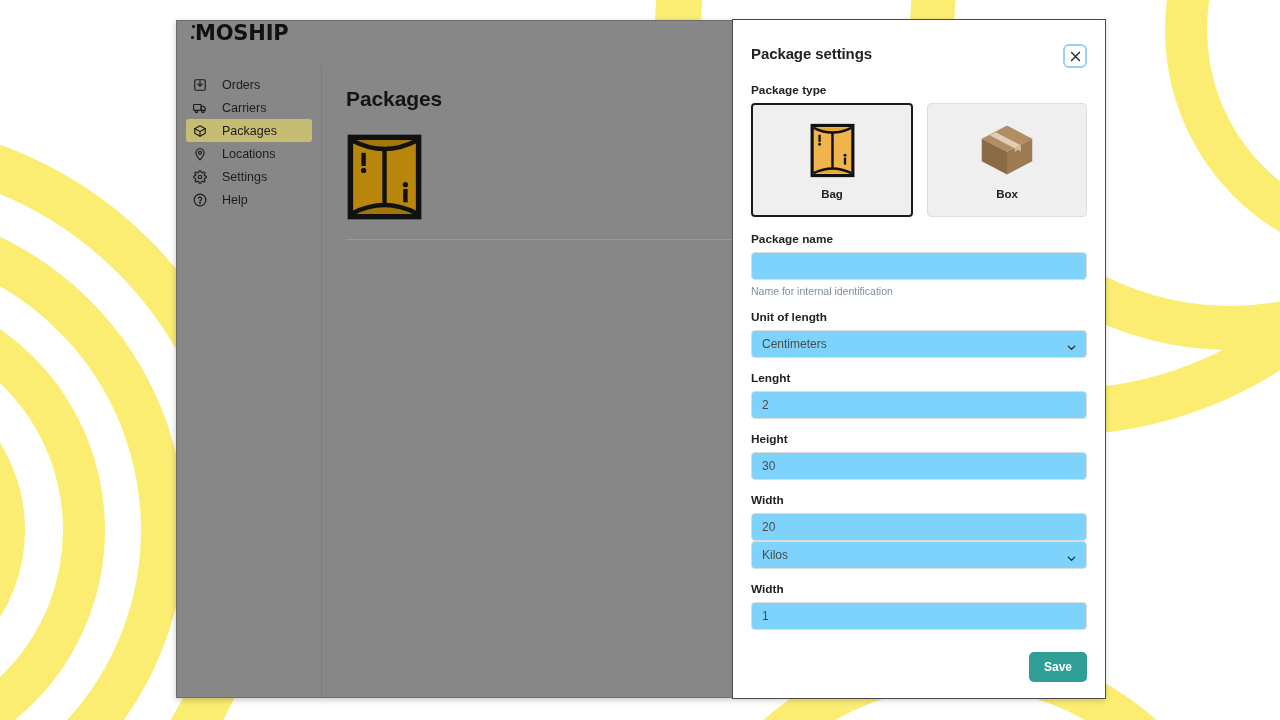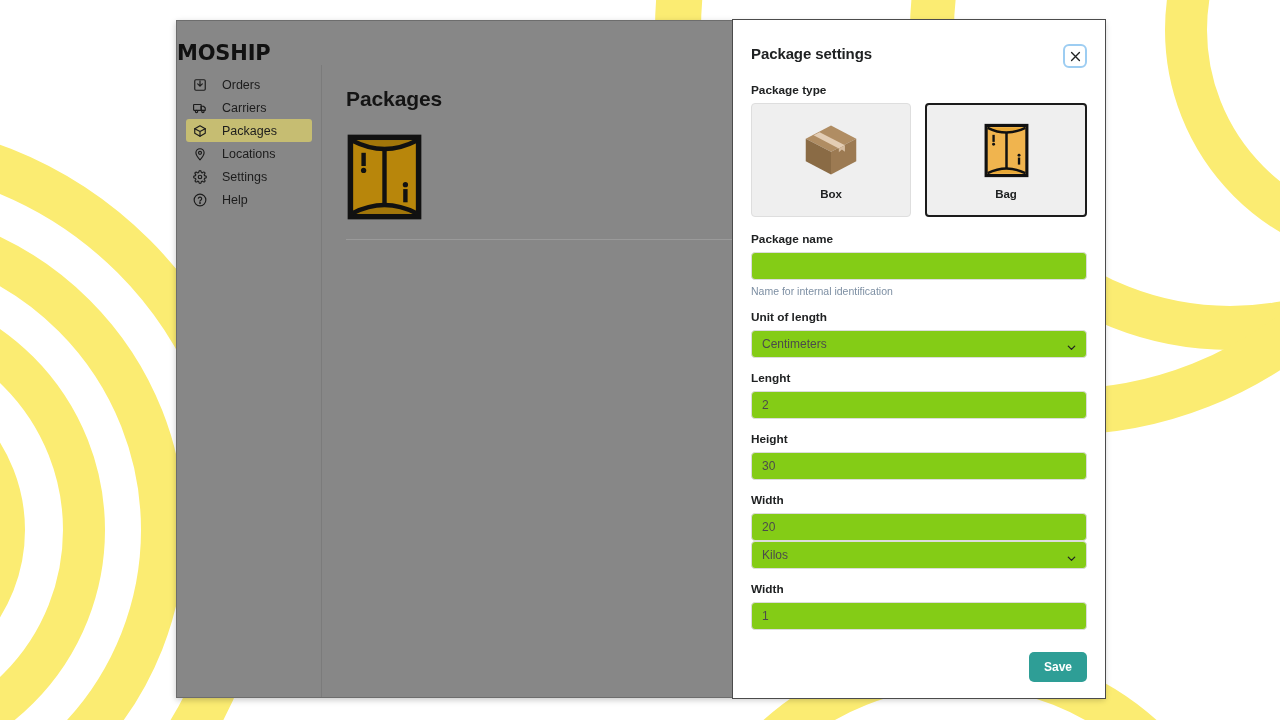--- a/index.html
+++ b/index.html
@@ -34,22 +34,22 @@
     width: 929px; height: 678px;
     background: #878787;
     border: 1px solid #6d6d6d;
     overflow: hidden;
     box-shadow: 0 2px 6px rgba(0,0,0,0.22);
   }
 
   
   #app-header {
     height: 44px;
-    display: flex; align-items: flex-end;
-    padding-left: 0;
+    display: flex; align-items: flex-start;
+    padding-left: 18px;
   }
   #logo {
     font-family: "DejaVu Sans", sans-serif;
     font-weight: 800;
     font-size: 21px;
     letter-spacing: -0.2px;
     color: #111111;
     position: relative;
   }
   #logo .dot-a, #logo .dot-b {
@@ -169,21 +169,21 @@
   .type-card .card-ico { height: 60px; display: flex; align-items: center; }
   .type-card .card-lbl {
     font-size: 11.5px; font-weight: 700; color: #202223;
   }
 
   
   .text-input, .select-input {
     width: 100%; height: 28px;
     border: 1px solid #dcdcdc;
     border-radius: 4px;
-    background: #84cc16;
+    background: #7dd3fc;
     font-family: "Liberation Sans", sans-serif;
     font-size: 12px;
     color: #4b4b4b;
     padding: 0 10px;
     outline: none;
   }
   .text-input::placeholder { color: #9aa0a6; }
   .select-wrap { position: relative; }
   .select-wrap .chev {
     position: absolute; right: 10px; top: 9px;
@@ -340,50 +340,50 @@
     <button id="close-btn">
       <svg viewBox="0 0 14 14" fill="none" stroke="#202223" stroke-width="1.7" stroke-linecap="round">
         <path d="M2 2l10 10M12 2L2 12"></path>
       </svg>
     </button>
   </div>
 
   <div class="field-label">Package type</div>
 
   <div id="type-cards">
-    <div class="type-card">
-      <span class="card-ico">
-        <svg viewBox="0 0 64 62" width="56" height="54">
-          <polygon points="32,3 61,18 32,33 3,18" fill="#b08d63"></polygon>
-          <polygon points="3,18 32,33 32,59 3,44" fill="#8a6b45"></polygon>
-          <polygon points="61,18 32,33 32,59 61,44" fill="#9c7a52"></polygon>
-          <polygon points="19,10.5 48,25.5 41,29.2 12,14.2" fill="#e3cdb4"></polygon>
-          <polygon points="41,29.2 48,25.5 48,33 44.5,30.5 41,33.6" fill="#d6bda1"></polygon>
-        </svg>
-      </span>
-      <span class="card-lbl">Box</span>
-    </div>
-
     <div class="type-card selected">
       <span class="card-ico">
         <svg viewBox="0 0 60 70" width="47" height="55">
           <rect x="4" y="3" width="52" height="64" fill="#f0b44e" stroke="#111" stroke-width="4"></rect>
           <path d="M6 6 Q30 18 54 6 L54 6 L6 6 Z" fill="#e8a836"></path>
           <path d="M6 64 Q30 52 54 64 L54 64 L6 64 Z" fill="#e8a836"></path>
           <path d="M6 6 Q30 18 54 6" fill="none" stroke="#111" stroke-width="3.2"></path>
           <path d="M6 64 Q30 52 54 64" fill="none" stroke="#111" stroke-width="3.2"></path>
           <line x1="30" y1="12" x2="30" y2="58" stroke="#111" stroke-width="3.2"></line>
           <rect x="12" y="15" width="3" height="9" fill="#111"></rect>
           <circle cx="13.5" cy="27" r="1.9" fill="#111"></circle>
           <circle cx="46" cy="41" r="1.9" fill="#111"></circle>
           <rect x="44.5" y="44" width="3" height="9" fill="#111"></rect>
         </svg>
       </span>
       <span class="card-lbl">Bag</span>
     </div>
+
+    <div class="type-card">
+      <span class="card-ico">
+        <svg viewBox="0 0 64 62" width="56" height="54">
+          <polygon points="32,3 61,18 32,33 3,18" fill="#b08d63"></polygon>
+          <polygon points="3,18 32,33 32,59 3,44" fill="#8a6b45"></polygon>
+          <polygon points="61,18 32,33 32,59 61,44" fill="#9c7a52"></polygon>
+          <polygon points="19,10.5 48,25.5 41,29.2 12,14.2" fill="#e3cdb4"></polygon>
+          <polygon points="41,29.2 48,25.5 48,33 44.5,30.5 41,33.6" fill="#d6bda1"></polygon>
+        </svg>
+      </span>
+      <span class="card-lbl">Box</span>
+    </div>
   </div>
 
   <div class="field-label">Package name</div>
   <input class="text-input" type="text" value="" style="">
   <div class="helper-text">Name for internal identification</div>
 
   <div class="field-label tight">Unit of length</div>
   <div class="select-wrap">
     <select class="select-input">
       <option>Centimeters</option>

